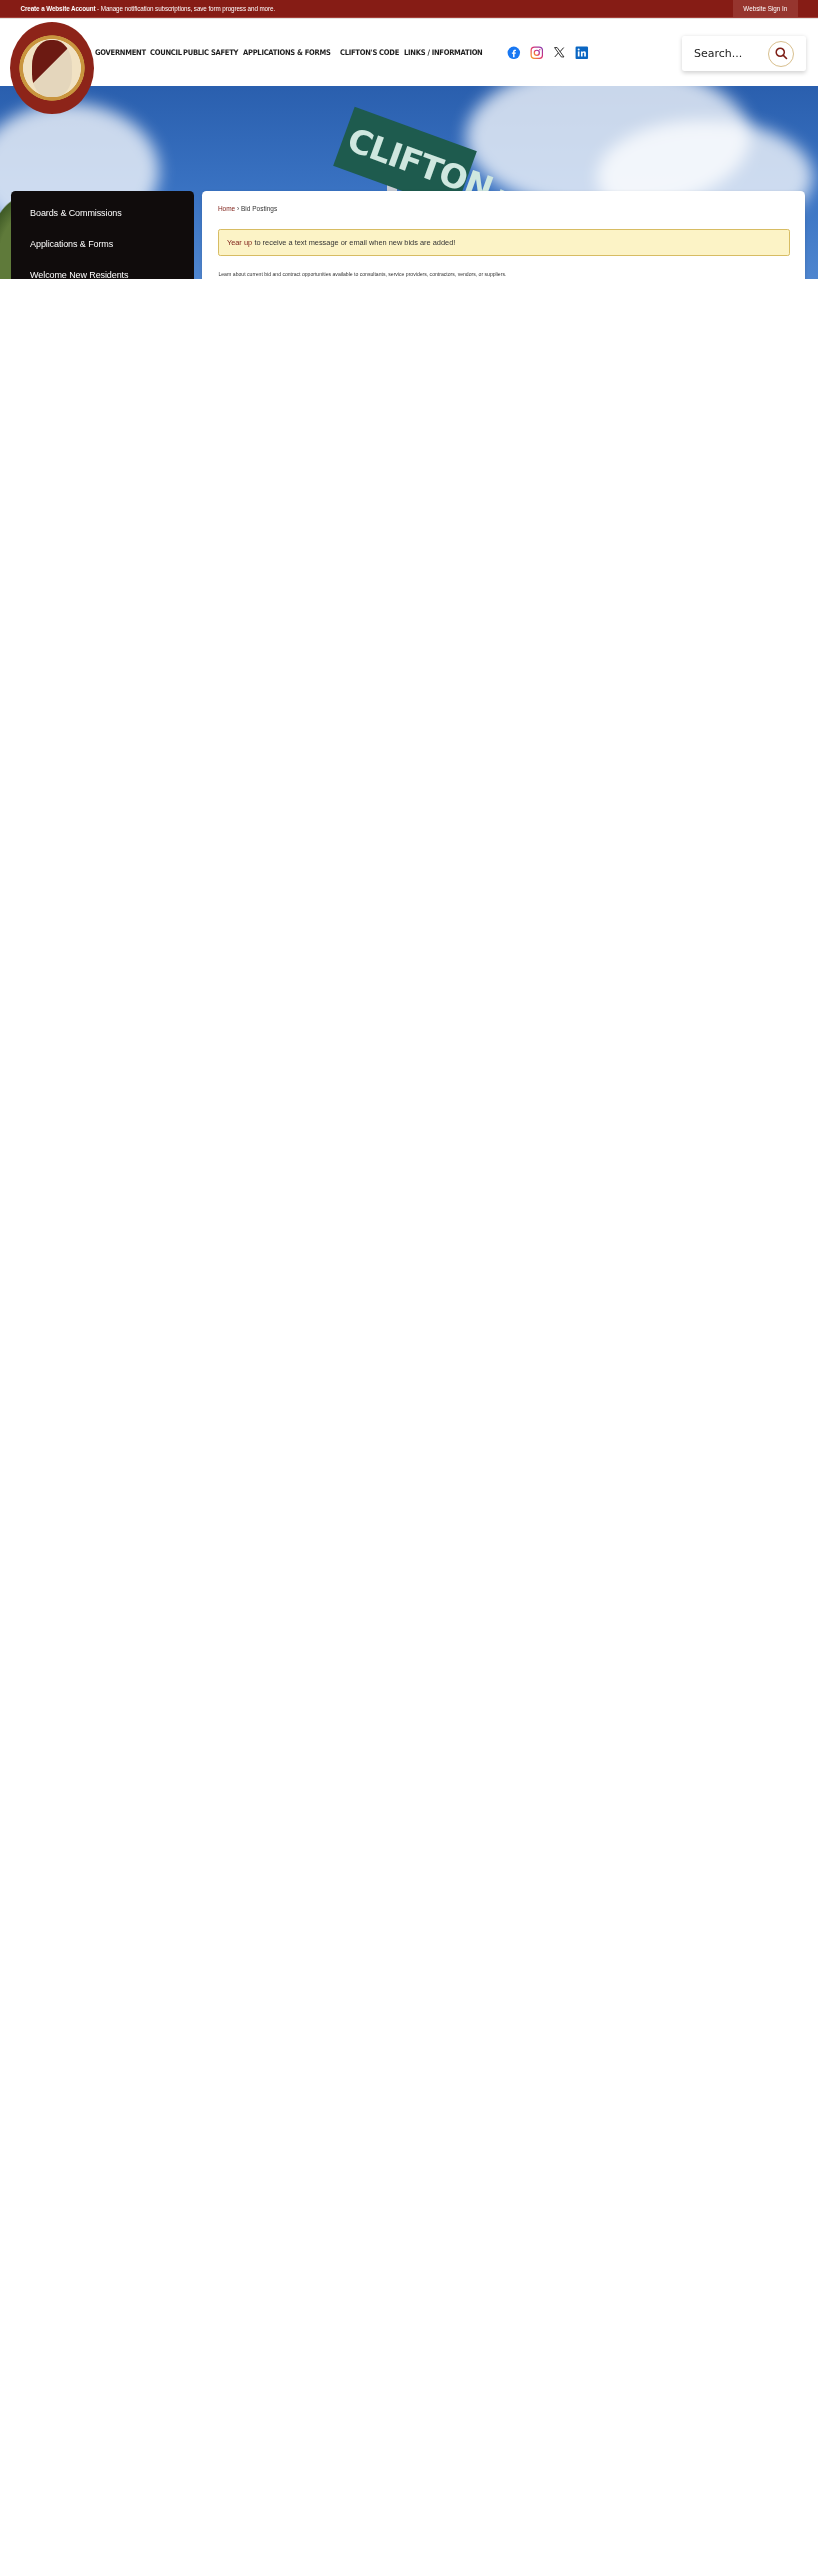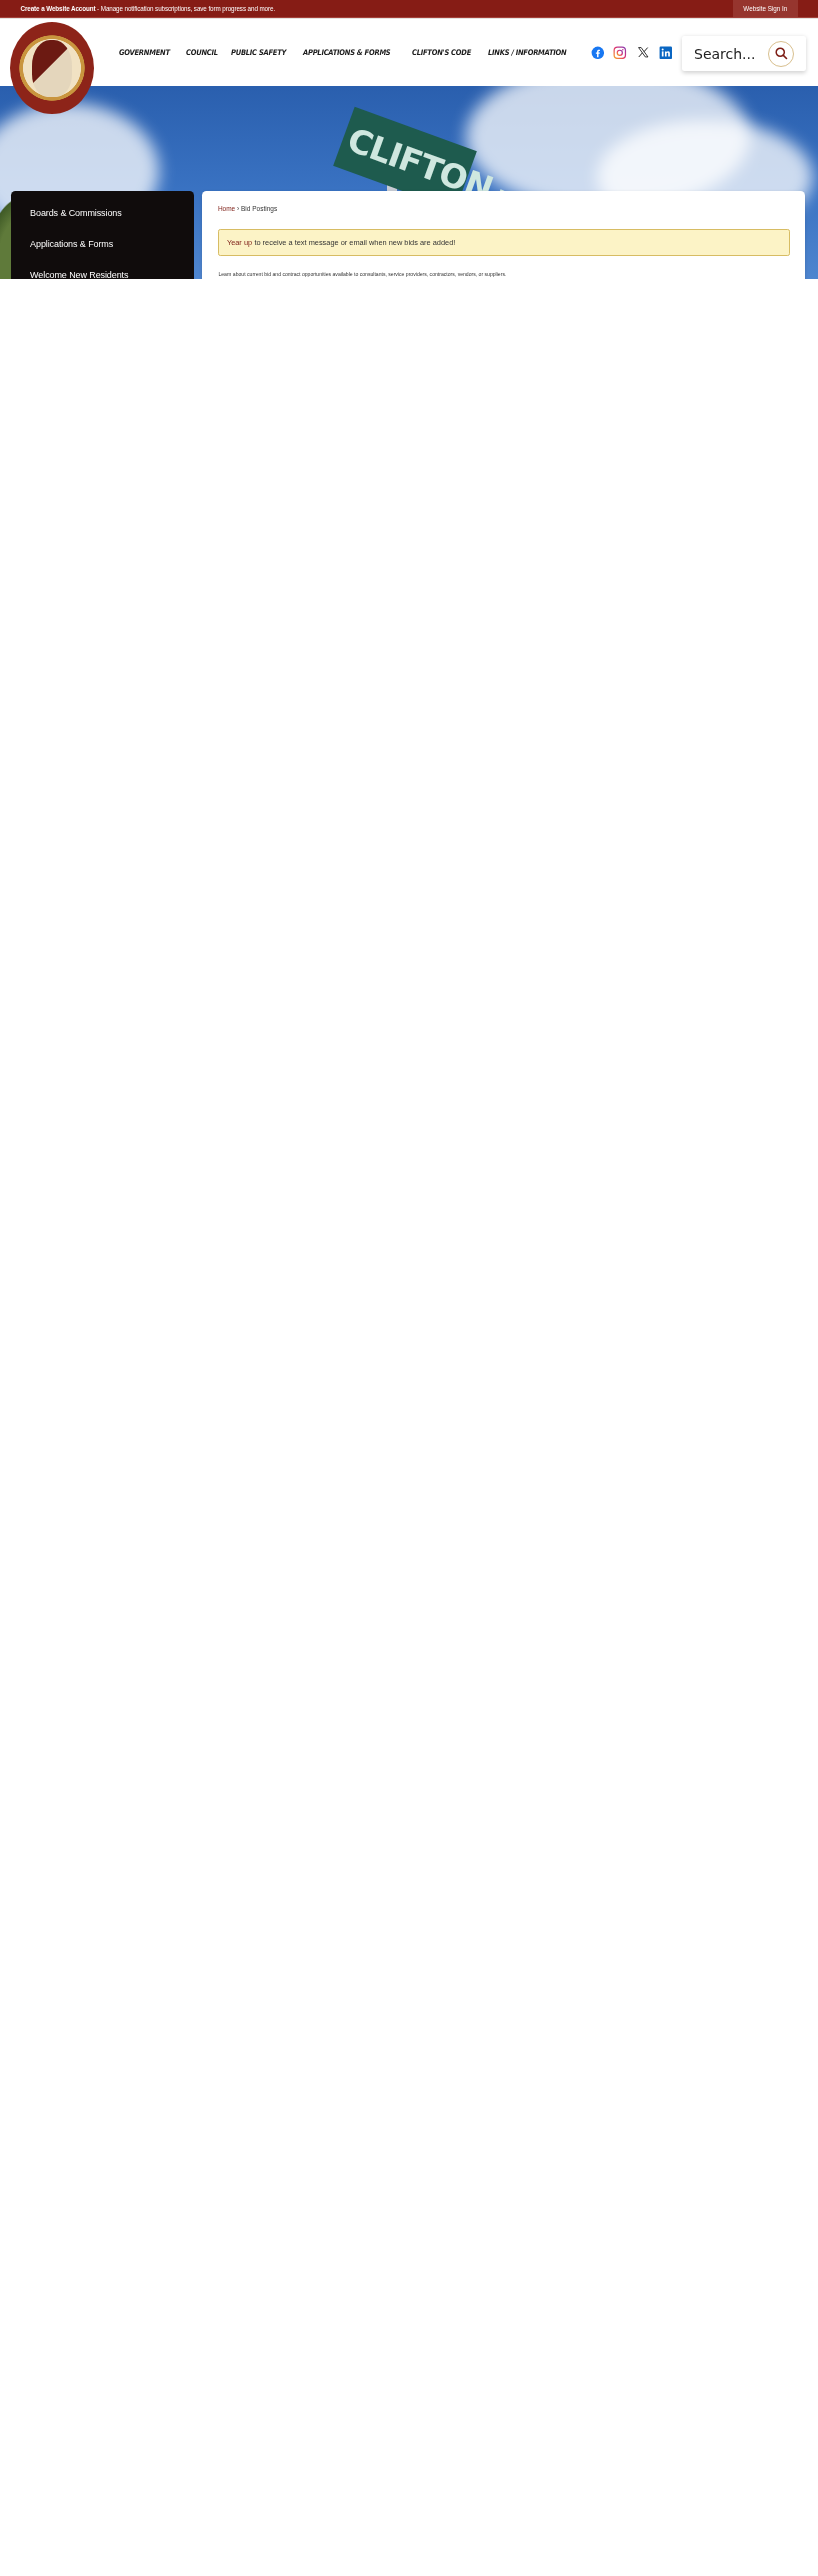--- a/index.html
+++ b/index.html
@@ -9,26 +9,26 @@
   
   .topbar { height: 18px; background: #861c15; display: flex; align-items: center; justify-content: space-between; padding-left: 20.5px; border-bottom: 1.7px solid #a3413a; }
   .topbar-text { color: #fff; font-size: 6.3px; letter-spacing: -0.1px; }
   .topbar-text b { font-weight: bold; }
   .topbar-signin { height: 100%; padding: 0 10.2px; background: #96352e; color: #fff; font-size: 6.3px; display: flex; align-items: center; margin-right: 20.5px; }
 
   
   .header { height: 68px; background: #fff; display: flex; align-items: center; position: relative; border-top: 1.7px solid #e6e2e0; }
   .seal { position: absolute; left: 10.2px; top: 3.4px; width: 84px; height: 92px; border-radius: 50%; background: radial-gradient(circle at 50% 50%, #f1e2c3 0 46%, #c9953e 47% 52%, #8d2419 53% 98%, #f6efe4 99%); z-index: 5; display: flex; align-items: center; justify-content: center; }
   .seal-face { width: 40px; height: 57px; border-radius: 45% 45% 40% 40%; background: linear-gradient(135deg, #6c1a12 0 45%, #e4d6bc 46% 100%); }
-  .nav { display: flex; gap: 16px; margin-left: 119px; align-items: center; font-style: italic; }
+  .nav { display: flex; gap: 4px; margin-left: 95px; align-items: center; }
   .nav-item { font-family: "DejaVu Sans", sans-serif; font-size: 7.7px; font-weight: bold; color: #1d1d1d; letter-spacing: -0.3px; transform: scaleX(0.88); transform-origin: left; margin-right: -6.8px; }
   .social { display: flex; gap: 9px; margin-left: 20.5px; align-items: center; }
   .social-icon { width: 13.6px; height: 13.6px; display: flex; align-items: center; justify-content: center; }
   .search-box { position: absolute; right: 12.5px; top: 17px; width: 124px; height: 35px; background: #fff; border-radius: 2.3px; box-shadow: 0 1.7px 4.5px rgba(0,0,0,0.18); display: flex; align-items: center; padding-left: 12.5px; }
-  .search-input { border: none; outline: none; font-size: 14px; width: 74px; font-family: "DejaVu Sans", sans-serif; color: #333; background: transparent; }
+  .search-input { border: none; outline: none; font-size: 11px; width: 74px; font-family: "DejaVu Sans", sans-serif; color: #333; background: transparent; }
   .search-input::placeholder { color: #222; }
   .search-btn { position: absolute; right: 11.4px; top: 4.5px; width: 26px; height: 26px; border-radius: 50%; border: 0.6px solid #d8bf8e; display: flex; align-items: center; justify-content: center; background: #fff; }
 
   
   .hero { height: 196px; background: linear-gradient(180deg, #2a5fae 0%, #3a73c3 55%, #4f86cf 100%); position: relative; overflow: hidden; }
   .cloud { position: absolute; background: rgba(255,255,255,0.75); border-radius: 50%; filter: blur(8px); }
   .tree { position: absolute; left: 0; bottom: -23px; width: 63px; height: 108px; background: radial-gradient(ellipse at 40% 60%, #5f7a3a 0 50%, #3f5a26 70%, transparent 72%); }
   .sign1 { position: absolute; left: 340px; top: 41px; width: 130px; height: 63px; background: #1e5b4e; transform: rotate(20deg); color: #cfe7df; font-size: 33px; font-weight: bold; display: flex; align-items: center; padding-left: 5.7px; font-family: "DejaVu Sans", sans-serif; letter-spacing: -1.1px; }
   .sign2 { position: absolute; left: 307px; top: 122px; width: 203px; height: 63px; background: #17a5a0; transform: rotate(-8deg); color: #e8fbfa; font-size: 44px; font-weight: bold; display: flex; align-items: center; padding-left: 11.4px; font-family: "DejaVu Sans", sans-serif; letter-spacing: -2.3px; }
   .sign-sub { font-size: 11.4px; letter-spacing: 1.1px; margin-left: 8px; }

